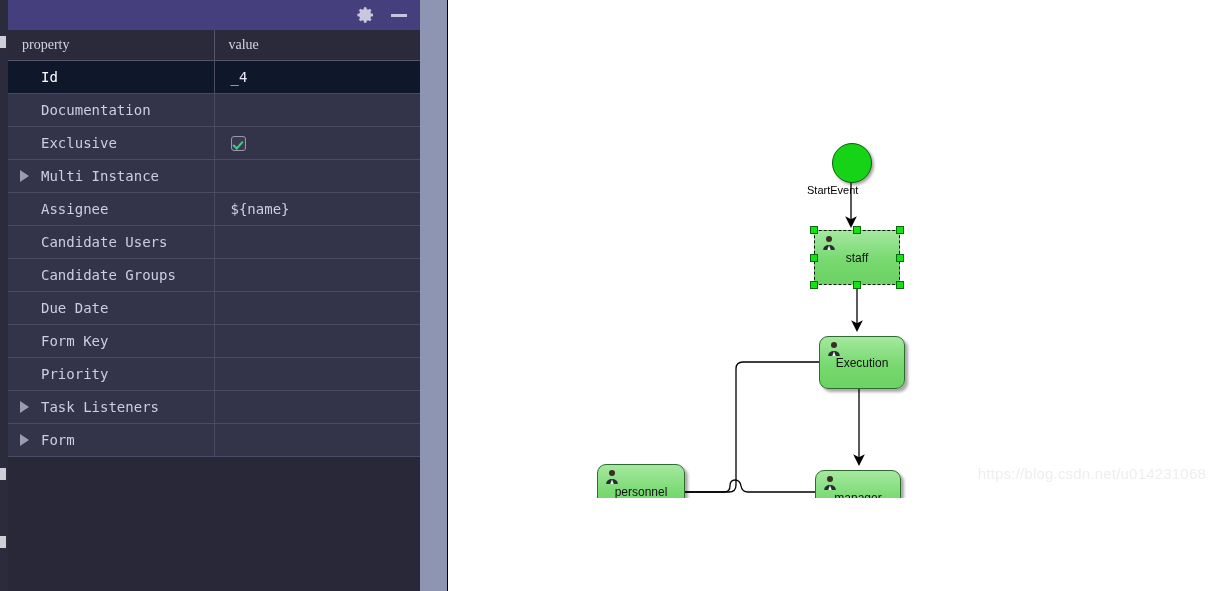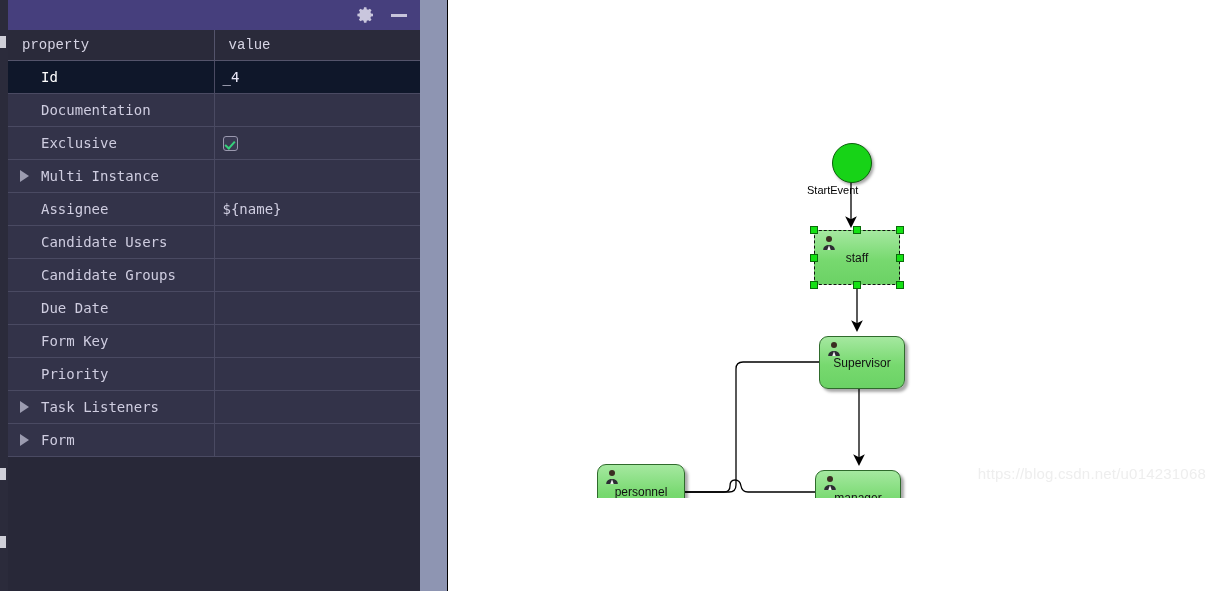--- a/index.html
+++ b/index.html
@@ -42,41 +42,41 @@
     position:absolute;left:0;top:30px;width:412px;
     border-collapse:collapse;table-layout:fixed;
   }
   #props-table col.c-prop{width:206px;}
   #props-table col.c-val{width:206px;}
 
   #props-table th{
     background:#2a2a3a;
     color:#d6d4e4;
     font-weight:normal;
-    font-family:Liberation Mono, monospace;
+    font-family:Liberation Serif, serif;
     font-size:14px;
     text-align:left;
     height:30px;
     padding:0 0 0 14px;
     border-bottom:1px solid #54546b;
     border-right:1px solid #54546b;
   }
   #props-table th.last{border-right:none;}
 
   #props-table td{
     height:32px;
     font-size:14px;
     color:#cfcde0;
     border-bottom:1px solid #4a4a62;
     border-right:1px solid #4a4a62;
     padding:0;
     background:#333349;
     vertical-align:middle;
   }
-  #props-table td.val{border-right:none;padding-left:8px;}
+  #props-table td.val{border-right:none;padding-left:16px;}
   #props-table td.name{padding-left:33px;position:relative;}
   #props-table tr.selected td{background:#0f172a;color:#ffffff;}
   #props-table tr.selected td.val{color:#e9e7f7;}
 
   .tri{
     position:absolute;left:12px;top:50%;margin-top:-6px;
     width:0;height:0;
     border-left:9px solid #9c9cb0;
     border-top:6px solid transparent;
     border-bottom:6px solid transparent;
@@ -280,21 +280,21 @@
         <span class="handle" style="left: calc(100% - 3px); top: -5px;"></span>
         <span class="handle" style="left: calc(100% - 3px); top: 50%; margin-top: -4px;"></span>
         <span class="handle" style="left: calc(100% - 3px); top: calc(100% - 3px);"></span>
       </div>
       <div class="node" style="left: 371px; top: 336px; width: 86px; height: 53px;">
         <span class="usericon"><svg viewBox="0 0 16 16" width="16" height="16" aria-hidden="true">
             <circle cx="8" cy="4" r="3" fill="#3b2d22"></circle>
             <path d="M2.2 15c0-3.2 2.6-5 5.8-5s5.8 1.8 5.8 5z" fill="#2c2c33"></path>
             <path d="M8 10.2l1.7 4.8H6.3z" fill="#f2f2f2"></path>
           </svg></span>
-        <span class="nlabel">Supervisor</span>
+        <span class="nlabel">Execution</span>
       </div>
       <div class="node" style="left: 367px; top: 470px; width: 86px; height: 55px;">
         <span class="usericon"><svg viewBox="0 0 16 16" width="16" height="16" aria-hidden="true">
             <circle cx="8" cy="4" r="3" fill="#3b2d22"></circle>
             <path d="M2.2 15c0-3.2 2.6-5 5.8-5s5.8 1.8 5.8 5z" fill="#2c2c33"></path>
             <path d="M8 10.2l1.7 4.8H6.3z" fill="#f2f2f2"></path>
           </svg></span>
         <span class="nlabel">manager</span>
       </div>
       <div class="node" style="left: 121px; top: 464px; width: 88px; height: 55px; margin-left: 28px;">

